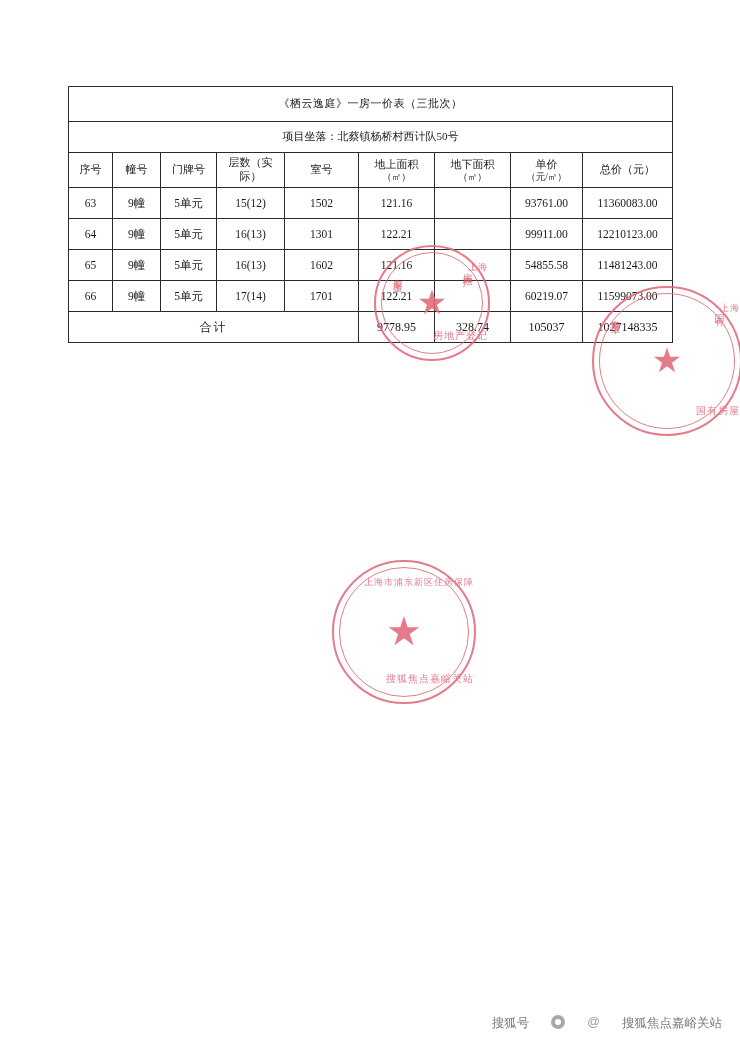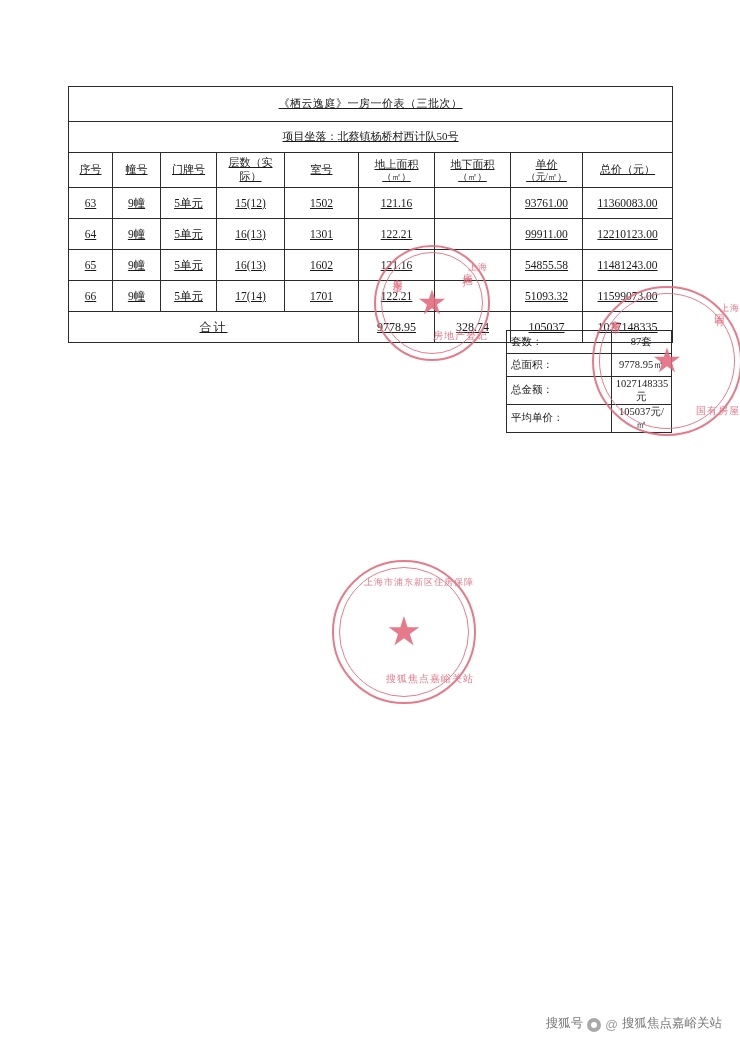--- a/index.html
+++ b/index.html
@@ -22,21 +22,20 @@
   }
 
   
   .doc-table {
     position: absolute;
     left: 68px;
     top: 86px;
     width: 604px;
     border-collapse: collapse;
     table-layout: fixed;
-    text-decoration: underline;
   }
   .doc-table td, .doc-table th {
     border: 1px solid #2b2b2b;
     font-weight: normal;
     font-size: 11px;
     text-align: center;
     vertical-align: middle;
     padding: 2px 1px;
     line-height: 1.25;
   }
@@ -161,22 +160,22 @@
   .stamp .vtxt.l {
     left: 14px; top: 24px;
   }
 
   
   .footer {
     position: absolute;
     right: 18px;
     bottom: 14px;
     display: flex;
-    align-items: flex-end;
-    gap: 4px;
+    align-items: flex-start;
+    gap: 22px;
     font-family: "Liberation Sans", sans-serif;
     font-size: 12.5px;
     color: #5d5d5d;
     opacity: 0.85;
   }
   .footer .dot {
     width: 14px; height: 14px;
     border-radius: 50%;
     background: #9a9a9a;
     display: inline-block;
@@ -262,54 +261,34 @@
         <td>11481243.00</td>
       </tr>
       <tr class="data-row">
         <td>66</td>
         <td>9幢</td>
         <td>5单元</td>
         <td>17(14)</td>
         <td>1701</td>
         <td>122.21</td>
         <td></td>
-        <td>51093.32</td>
+        <td>60219.07</td>
         <td>11599073.00</td>
       </tr>
 
       <tr class="total-row">
         <td class="total-label" colspan="5">合计</td>
         <td>9778.95</td>
         <td>328.74</td>
         <td>105037</td>
         <td>1027148335</td>
       </tr>
     </tbody>
   </table>
 
-  <table class="summary">
-    <tbody>
-      <tr>
-        <td class="k">套数：</td>
-        <td class="v">87套</td>
-      </tr>
-      <tr>
-        <td class="k">总面积：</td>
-        <td class="v">9778.95㎡</td>
-      </tr>
-      <tr>
-        <td class="k">总金额：</td>
-        <td class="v">1027148335元</td>
-      </tr>
-      <tr>
-        <td class="k">平均单价：</td>
-        <td class="v">105037元/㎡</td>
-      </tr>
-    </tbody>
-  </table>
 
   <div class="stamp" id="stamp-a">
     <div class="ring"></div>
     <div class="arc-txt arc-top">上海</div>
     <div class="star">★</div>
     <div class="vtxt r">房地产</div>
     <div class="vtxt l">专用章</div>
     <div class="arc-txt arc-bottom">房地产登记</div>
   </div>
 

